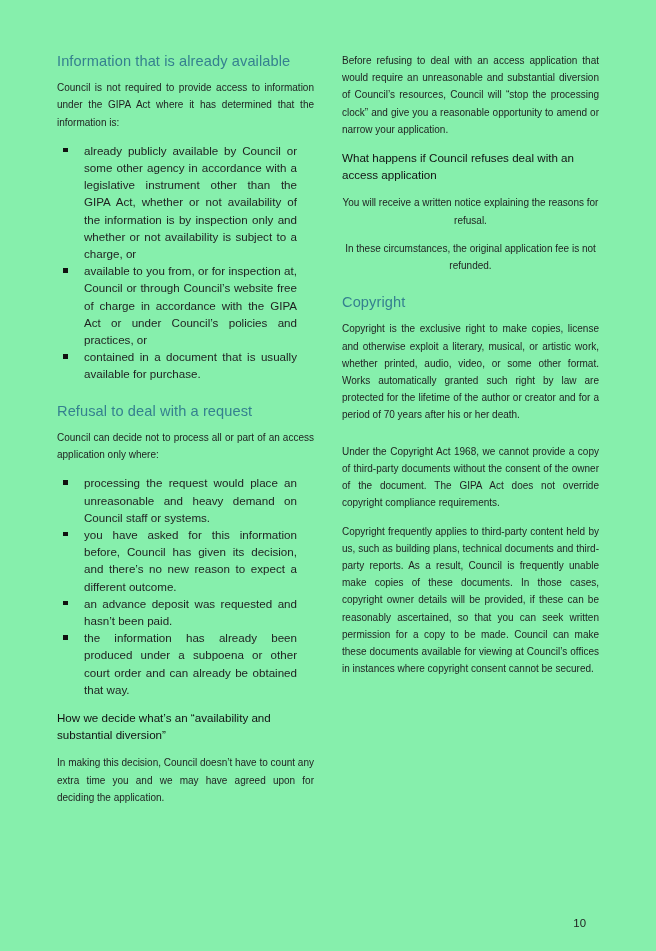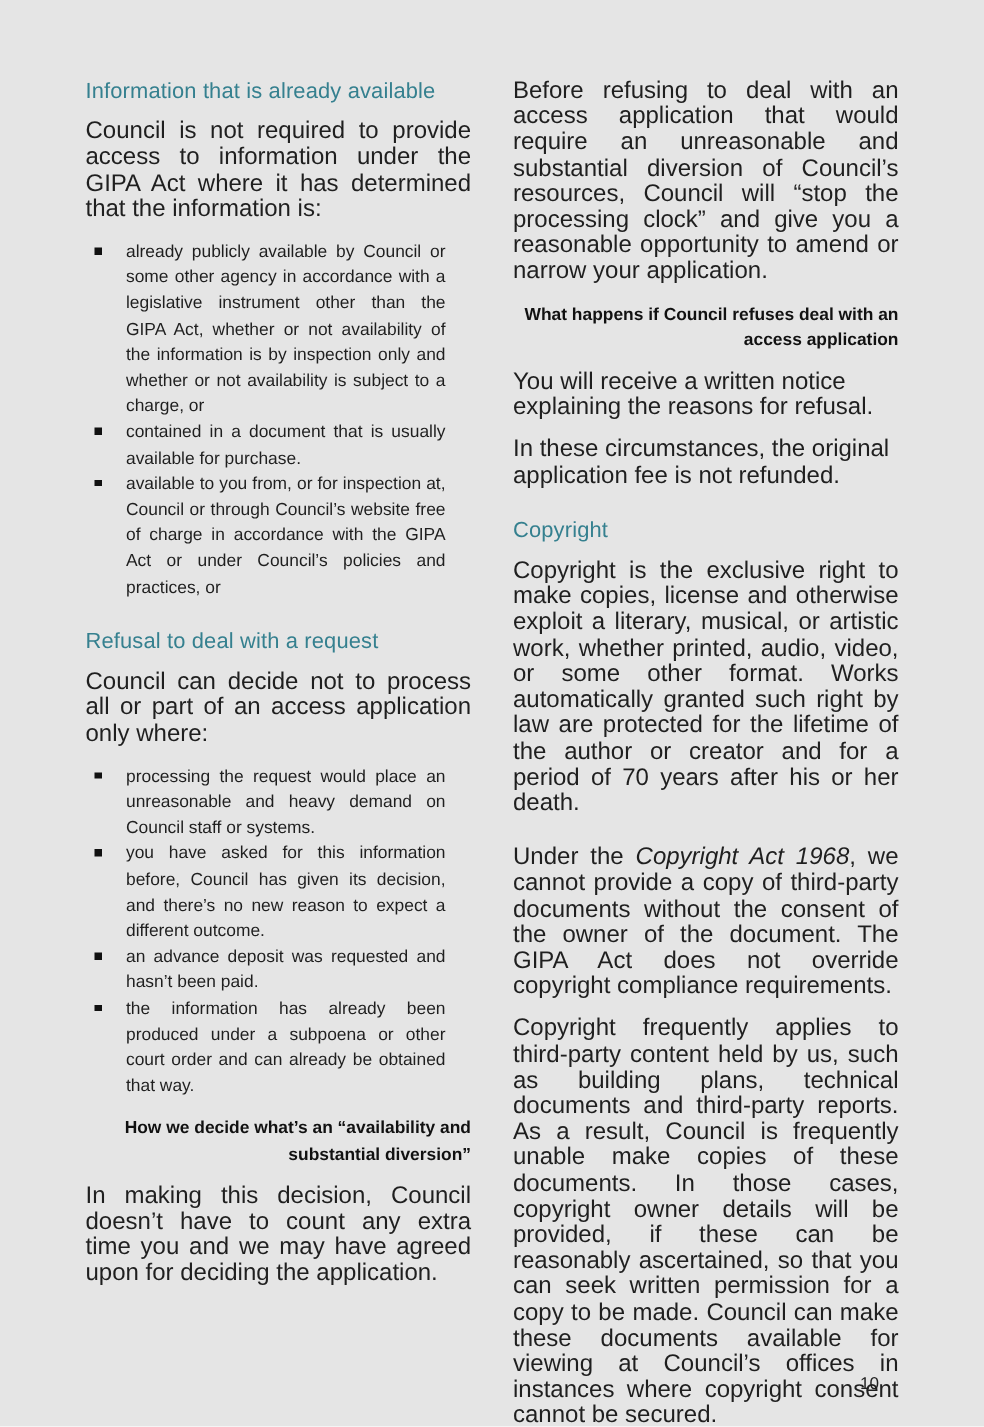--- a/index.html
+++ b/index.html
@@ -13,21 +13,21 @@
     font-family: "Liberation Sans", sans-serif;
     color: #1a1a1a;
     position: relative;
     overflow: hidden;
   }
   .page {
     position: absolute;
     left: 0; top: 0;
     width: 656px;
     height: 951px;
-    background: #e5e5e5;
+    background: #86efac;
   }
   .columns {
     position: absolute;
     left: 57px;
     top: 52px;
     width: 542px;
     display: flex;
     gap: 28px;
   }
   .col {
@@ -38,38 +38,38 @@
     font-weight: 400;
     color: #35808f;
     margin: 0 0 9px 0;
     line-height: 1.25;
     letter-spacing: 0.1px;
   }
   .col .section-heading.spaced {
     margin-top: 19px;
   }
   p.body {
-    font-size: 16px;
+    font-size: 10px;
     line-height: 17.2px;
     margin: 0 0 11px 0;
     text-align: justify;
     text-justify: inter-word;
     color: #1f1f1f;
     -webkit-hyphens: none;
     hyphens: none;
   }
   p.body.nojust {
-    text-align: left;
+    text-align: center;
   }
   p.subhead {
     font-size: 11.6px;
     line-height: 17.2px;
-    font-weight: bold;
+    font-weight: normal;
     margin: 0 0 11px 0;
-    text-align: right;
+    text-align: left;
     color: #111111;
   }
   ul.bullets {
     list-style: none;
     margin: 0 17px 11px 0;
     padding: 0;
   }
   ul.bullets > li {
     position: relative;
     padding-left: 27px;
@@ -83,21 +83,21 @@
   ul.bullets > li .sq {
     position: absolute;
     left: 6px;
     top: 6px;
     width: 4.5px;
     height: 4.5px;
     background: #111111;
     display: block;
   }
   .gap-block { height: 8px; }
-  .italic { font-style: italic; }
+  .italic { }
   .pagenum {
     position: absolute;
     right: 70px;
     bottom: 22px;
     font-size: 11.4px;
     color: #1f1f1f;
     text-align: right;
   }
 </style>
 </head>
@@ -113,25 +113,25 @@
 
       <p class="body">Council is not required to provide access to information under the GIPA Act where it has determined that the information is:</p>
 
       <ul class="bullets">
         <li>
           <span class="sq"></span>
           <span>already publicly available by Council or some other agency in accordance with a legislative instrument other than the GIPA Act, whether or not availability of the information is by inspection only and whether or not availability is subject to a charge, or</span>
         </li>
         <li>
           <span class="sq"></span>
-          <span>contained in a document that is usually available for purchase.</span>
+          <span>available to you from, or for inspection at, Council or through Council’s website free of charge in accordance with the GIPA Act or under Council’s policies and practices, or</span>
         </li>
         <li>
           <span class="sq"></span>
-          <span>available to you from, or for inspection at, Council or through Council’s website free of charge in accordance with the GIPA Act or under Council’s policies and practices, or</span>
+          <span>contained in a document that is usually available for purchase.</span>
         </li>
       </ul>
 
       <h2 class="section-heading spaced">Refusal to deal with a request</h2>
 
       <p class="body">Council can decide not to process all or part of an access application only where:</p>
 
       <ul class="bullets">
         <li>
           <span class="sq"></span>

